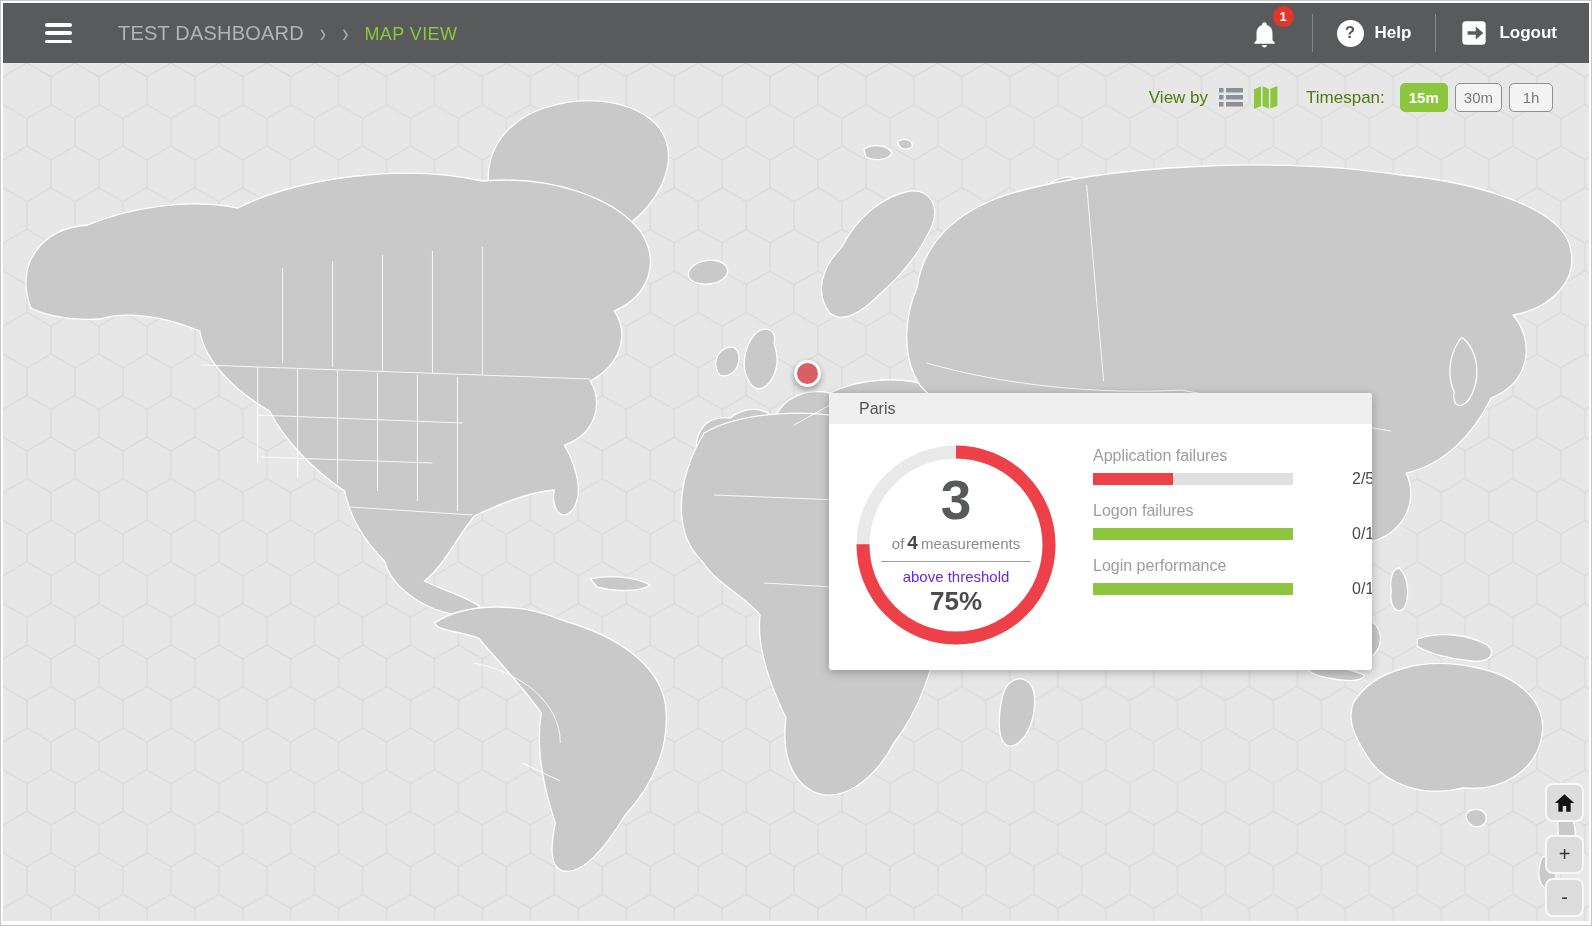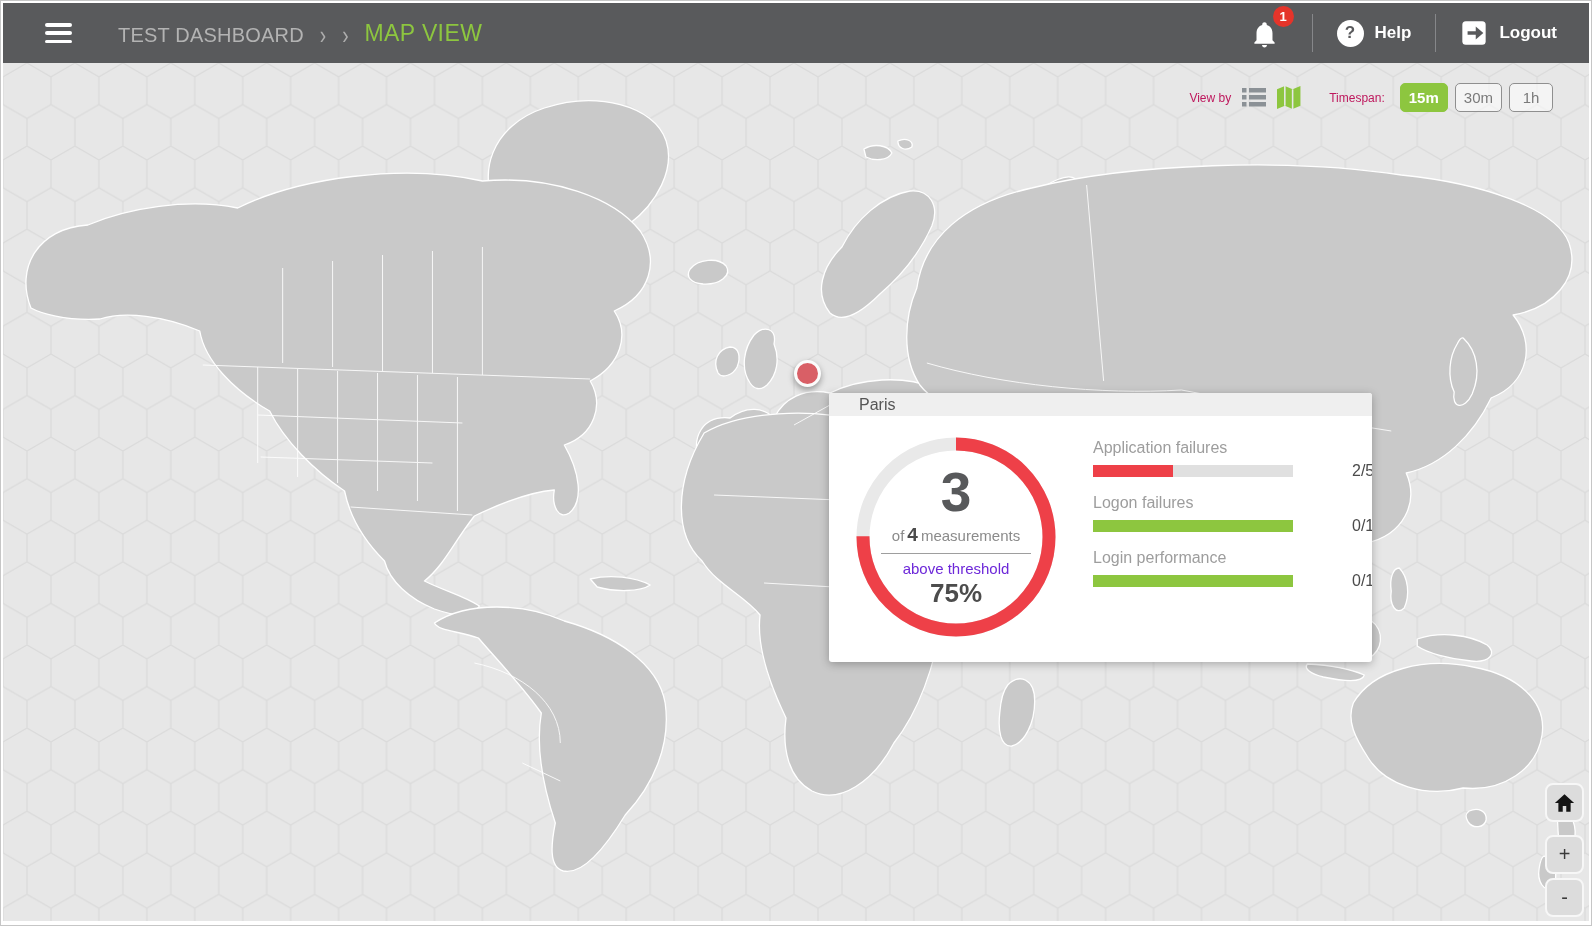--- a/index.html
+++ b/index.html
@@ -7,52 +7,52 @@
     font-family:"Liberation Sans", sans-serif; background:#fff; }
   .page { width:1592px; height:926px; border:1px solid #c6c6c6; padding:2px; background:#fff; position:relative; }
 
   
   .header { height:60px; background:#595a5c; display:flex; align-items:center; padding:0 32px 0 42px; position:relative; }
   .hamburger { width:27px; height:20px; display:flex; flex-direction:column; justify-content:space-between; cursor:pointer; margin-right:46px; flex:none; }
   .hamburger span { height:3.5px; background:#fff; border-radius:2px; }
   .breadcrumb { display:flex; align-items:flex-end; gap:16px; white-space:nowrap; }
   .crumb-dim { color:#b3b3b3; font-size:20px; letter-spacing:.2px; }
   .crumb-main { color:#ffffff; font-size:21px; font-weight:700; letter-spacing:.2px; }
-  .crumb-active { color:var(--green); font-size:23px; letter-spacing:.4px; }
+  .crumb-active { color:var(--green); font-size:18px; letter-spacing:.4px; }
   .crumb-sep { color:#adadad; font-size:19px; font-weight:400; transform:scaleY(1.4); }
   .header-right { margin-left:auto; display:flex; align-items:center; gap:24px; }
   .bell-wrap { position:relative; padding:6px 10px 0 0; cursor:pointer; }
   .badge { position:absolute; top:-8px; right:-6px; min-width:21px; height:21px; border-radius:50%;
     background:var(--badge-red); color:#fff; font-size:13px; font-weight:700; display:flex; align-items:center; justify-content:center; }
   .vdiv { width:1px; height:38px; background:#86878a; }
   .hbtn { display:flex; align-items:center; gap:11px; color:#fff; font-size:17px; font-weight:700; cursor:pointer; }
   .qmark { width:27px; height:27px; border-radius:50%; background:#fff; color:#595a5c; font-size:17px; font-weight:700;
     display:flex; align-items:center; justify-content:center; }
 
   
   .map-area { position:relative; width:1586px; height:858px; background:#e7e7e7; overflow:hidden; }
   .world { position:absolute; inset:0; width:100%; height:100%; }
 
   
   .map-controls { position:absolute; top:20px; right:36px; display:flex; align-items:center; gap:11px; }
-  .ctl-label { color:#be185d; font-size:12px; }
+  .ctl-label { color:#4d7c0f; font-size:17px; }
   .icon-btn { display:flex; align-items:center; cursor:pointer; }
   .ts-group { display:flex; gap:7px; margin-left:4px; }
   .ts-btn { min-width:44px; height:29px; padding:8px 8px; border:1.5px solid #8f8f8f; border-radius:5px;
     background:rgba(255,255,255,.55); color:#7a7a7a; font-size:15px; display:flex; align-items:center; justify-content:center; cursor:pointer; }
   .ts-btn.active { background:var(--green); border-color:var(--green); color:#fff; font-weight:700; }
 
   
   .marker { position:absolute; left:791px; top:297px; width:27px; height:27px; border-radius:50%;
     background:var(--marker-red); border:3px solid #fbfbfb; box-shadow:0 3px 6px rgba(0,0,0,.35); cursor:pointer; }
 
   
   .popup { position:absolute; left:826px; top:330px; width:543px; border-radius:3px; background:#fff;
     box-shadow:0 2px 10px rgba(0,0,0,.28); overflow:hidden; }
-  .popup-title { height:23px; background:#efefef; color:#555; font-size:16px; display:flex; align-items:center; padding-left:30px; }
+  .popup-title { height:31px; background:#efefef; color:#555; font-size:16px; display:flex; align-items:center; padding-left:30px; }
   .popup-body { display:flex; padding:20px 24px 24px 26px; }
   .gauge { position:relative; width:202px; height:202px; flex:none; }
   .gauge svg { position:absolute; inset:0; }
   .gauge-center { position:absolute; inset:16px; display:flex; flex-direction:column; align-items:center; justify-content:center; text-align:center; }
   .gauge-value { font-size:55px; font-weight:700; color:#58595b; line-height:1; }
   .gauge-line2 { margin-top:4px; font-size:15px; color:#8b8b8b; }
   .gauge-line2 b { font-size:19px; color:#4b4b4b; margin:0 3px; }
   .gauge-divider { width:150px; height:1px; background:#9e9e9e; margin:7px 0 6px; }
   .gauge-sub { font-size:15px; color:#6d28d9; }
   .gauge-pct { font-size:26px; font-weight:700; color:#4c4c4c; margin-top:1px; }

